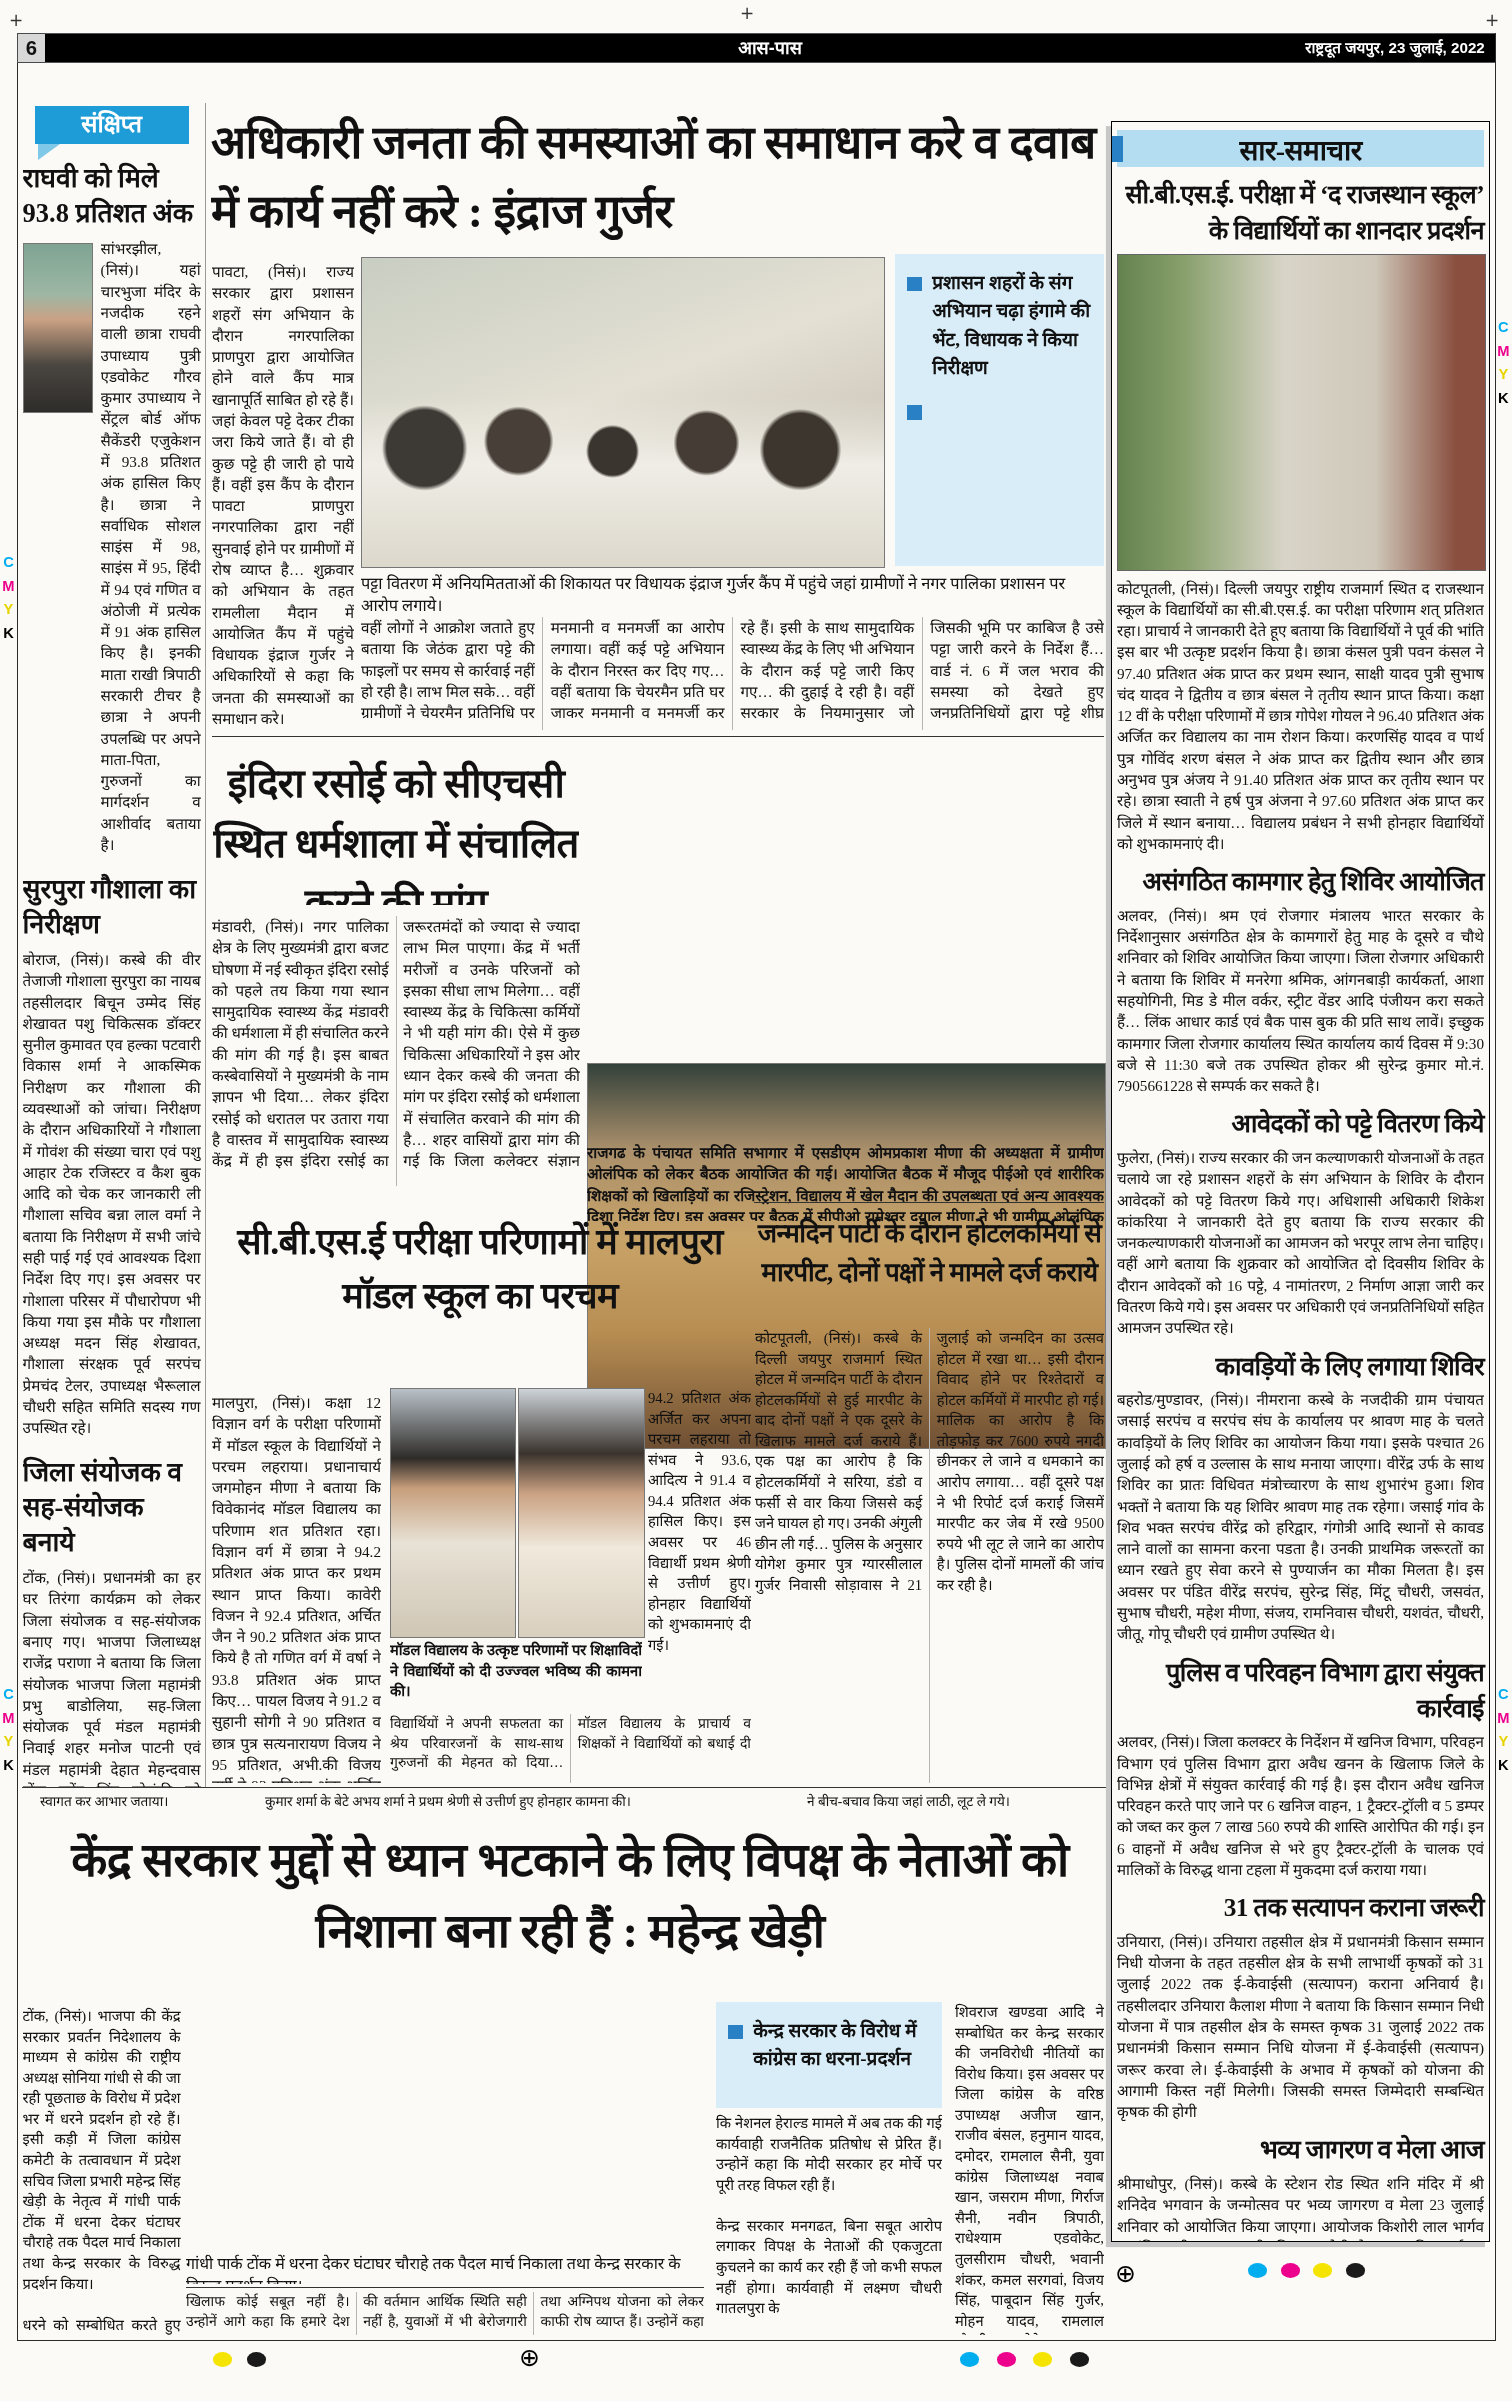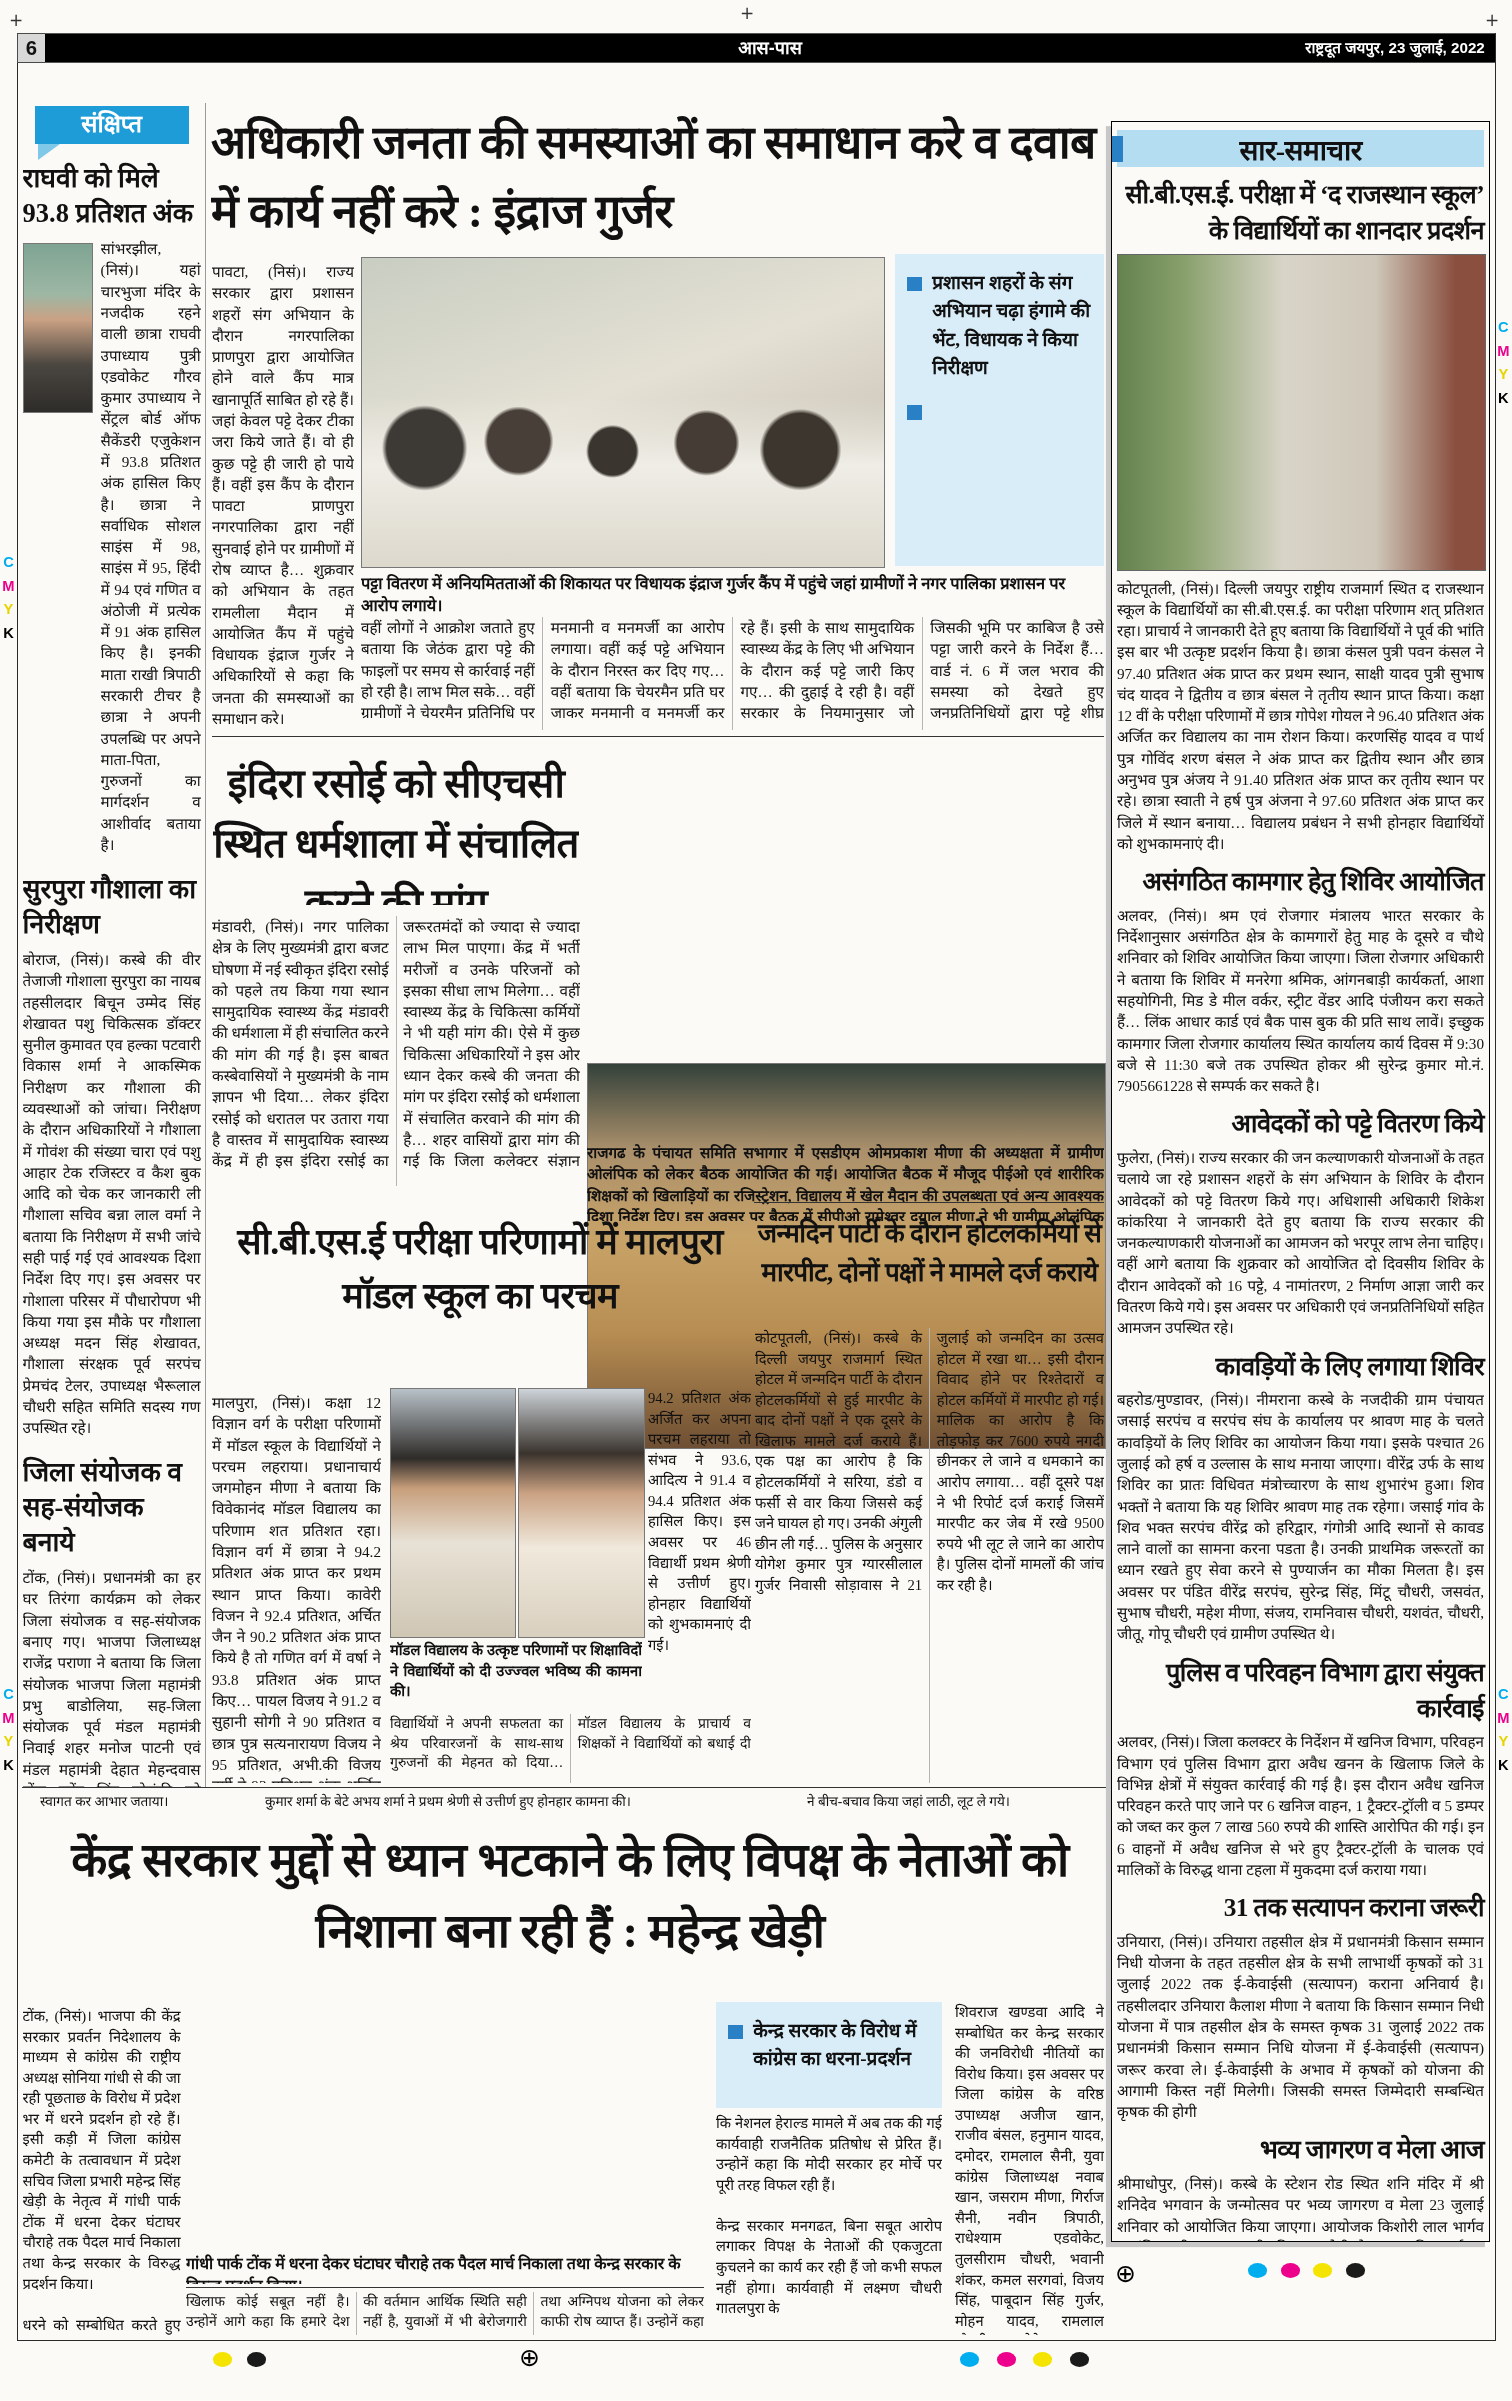--- a/index.html
+++ b/index.html
@@ -26,21 +26,21 @@
   .b-art h3{font-size:26.5px;margin:17px 0 6.8px 0;line-height:1.32;font-weight:700;}
   .b-art p{margin:0;}
   .pgirl{float:left;width:68px;height:168px;margin:4.5px 8px 2.3px 0;border:0.6px solid #777;
          background:linear-gradient(180deg,#7fa493 0%,#9db7a4 30%,#caa184 45%,#4a4640 72%,#2e2c2a 100%);}
   
   .mainhead{position:absolute;left:211px;top:108px;width:893px;height:146px;
             font-size:46px;font-weight:800;text-align:left;line-height:1.5;letter-spacing:-0.6px;overflow:hidden;}
   .hibox{background:#d9edf8;padding:14.7px 12.4px;overflow:hidden;}
   .hibox .it{display:flex;gap:10.2px;margin-bottom:14.7px;font:700 19px/1.5 "Liberation Serif",serif;}
   .sq{flex:0 0 14.7px;width:14.7px;height:14.7px;background:#2a80c4;margin-top:8px;}
-  .cap{font-weight:700;font-size:16.4px;line-height:1.35;overflow:hidden;}
+  .cap{font-weight:400;font-size:16.4px;line-height:1.35;overflow:hidden;}
   .cols4{column-count:4;column-gap:16px;column-rule:0.6px solid #b5b5b5;}
   .cols2{column-count:2;column-gap:14.7px;column-rule:0.6px solid #b5b5b5;}
   .cols3{column-count:3;column-gap:13.6px;column-rule:0.6px solid #b5b5b5;}
   .sechead{font-weight:800;text-align:center;line-height:1.5;overflow:hidden;letter-spacing:-0.6px;}
   
   #summary{position:absolute;left:1111px;top:121px;width:367px;height:2119px;border:1.1px solid #000;
            background:#fbfaf6;padding:0 5px;overflow:hidden;box-shadow:-5.1px 5.1px 0 0 #c7c7c7;}
   .band{position:relative;height:37px;margin:8px 0 4.5px 0;background:#b5ddf2;display:flex;align-items:center;justify-content:center;}
   .band .bsq{position:absolute;left:-5.6px;top:5.6px;width:11.3px;height:26px;background:#2a80c4;}
   .band .t{font:800 28px "Liberation Serif",serif;letter-spacing:-0.6px;}

